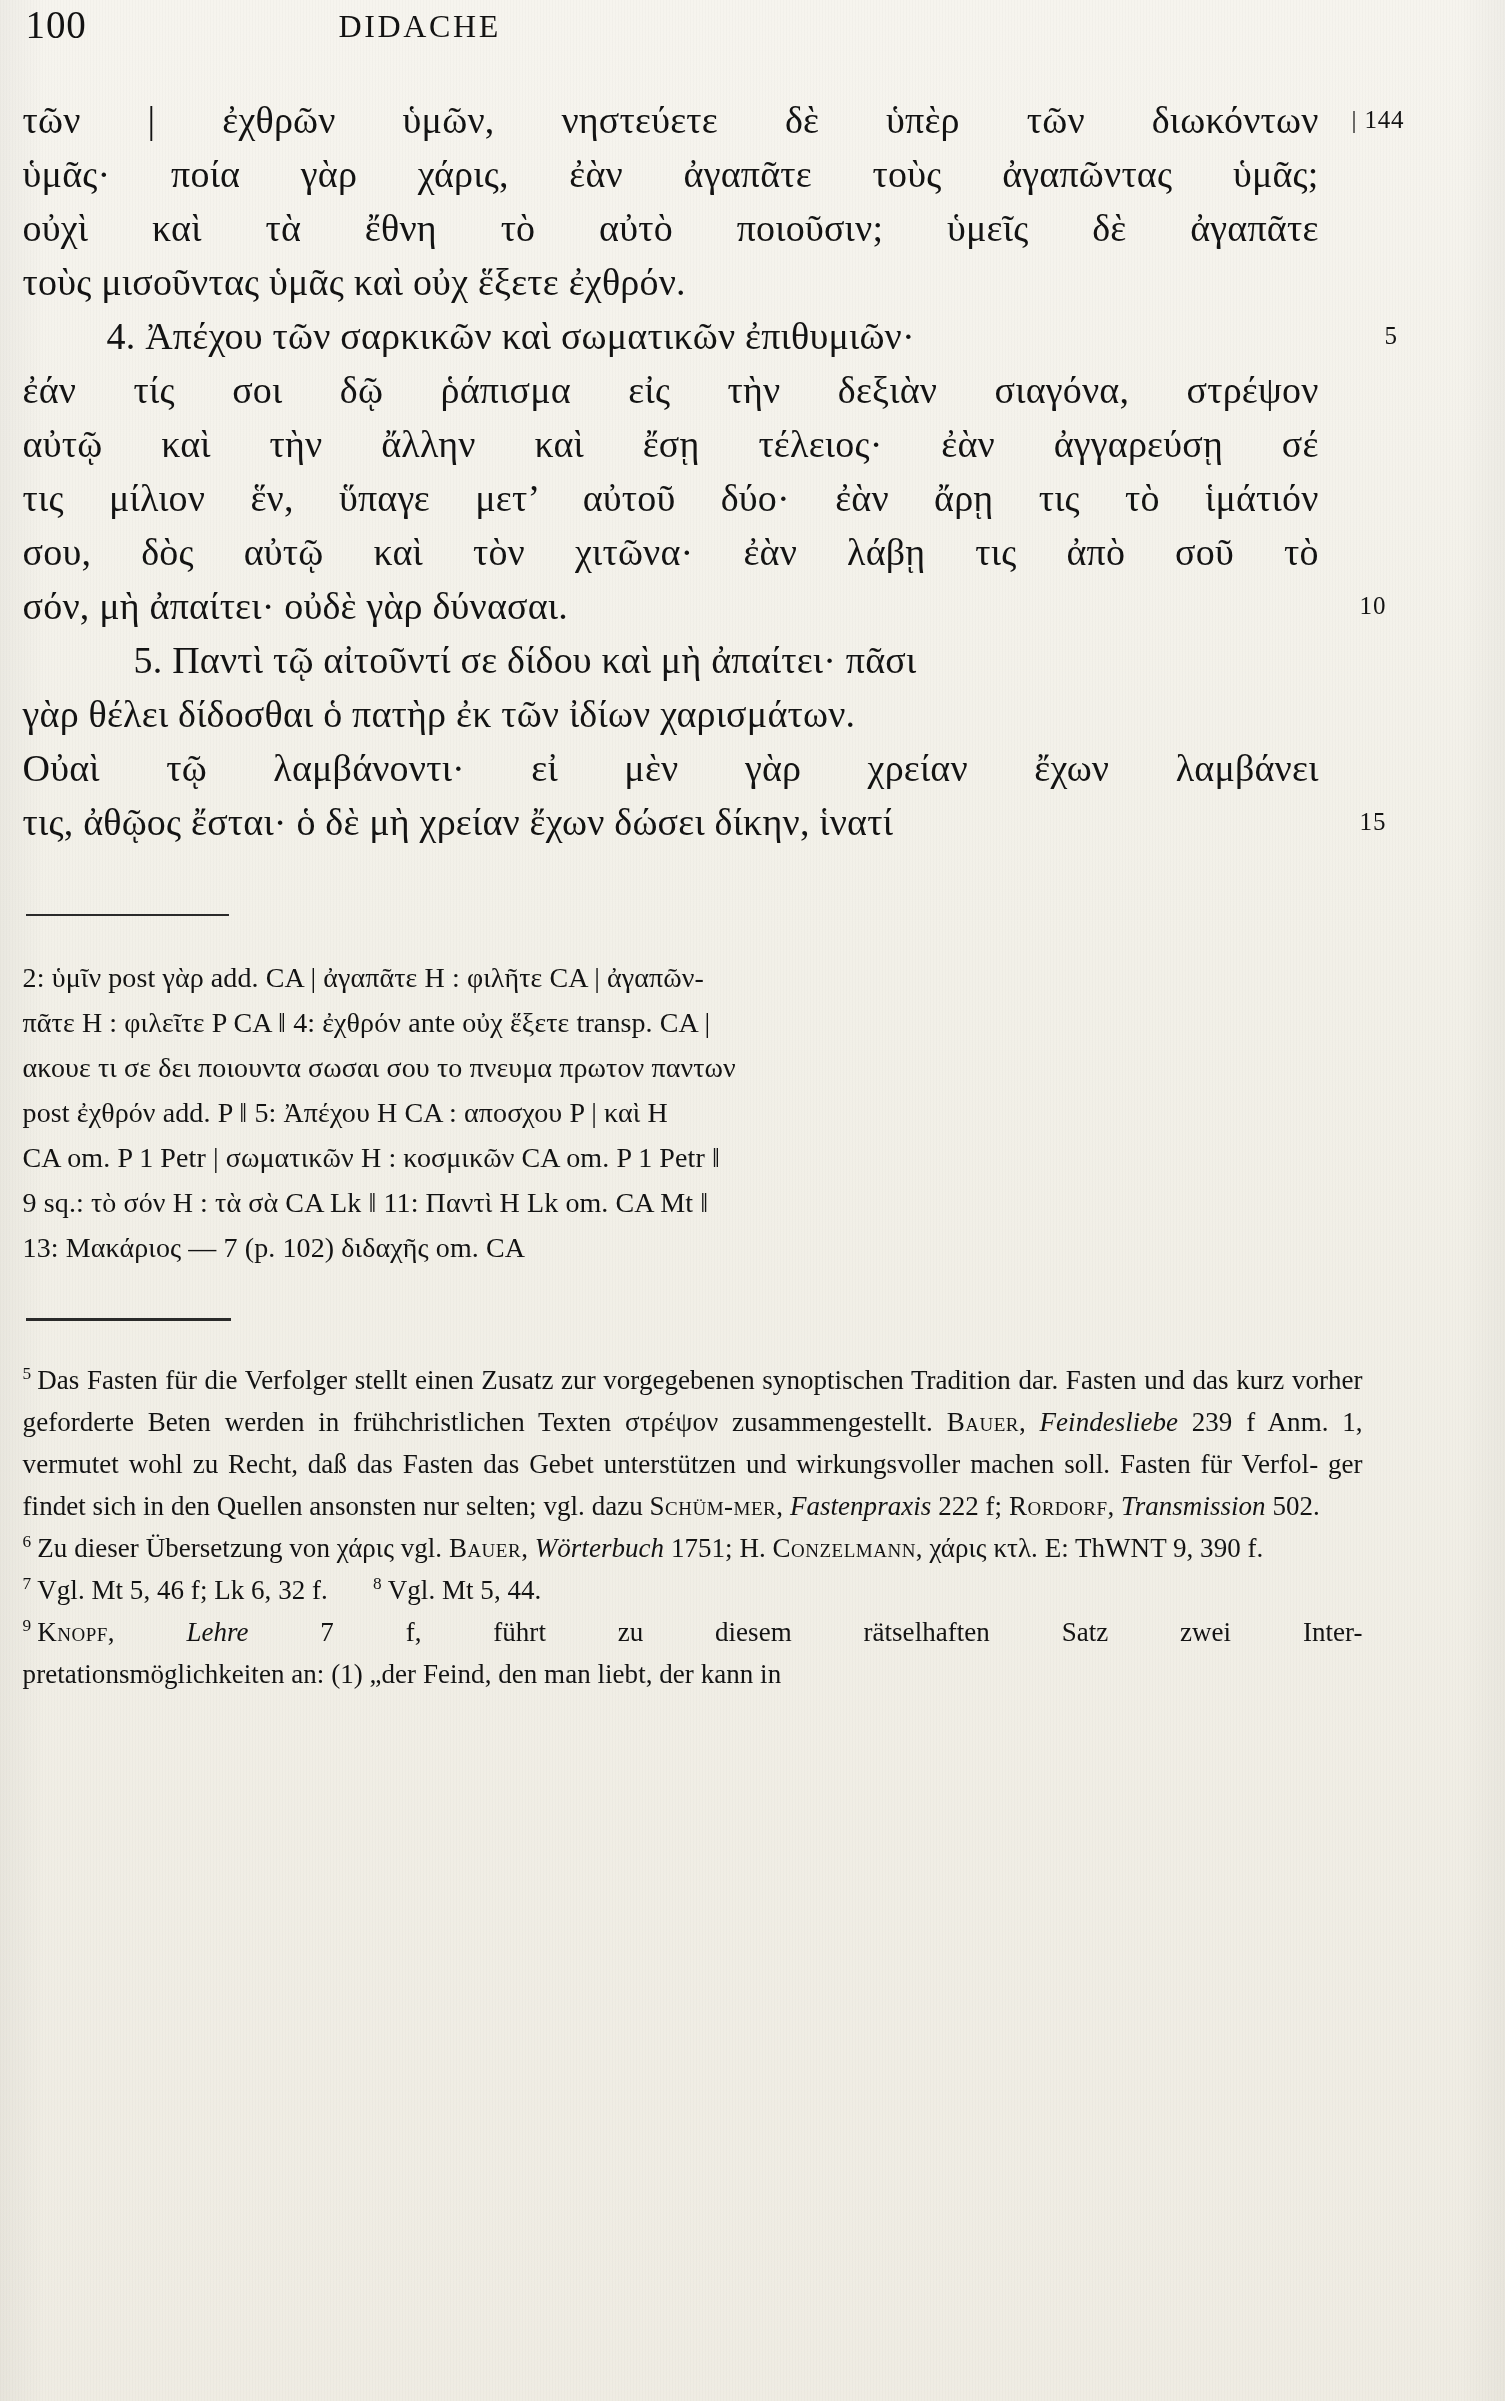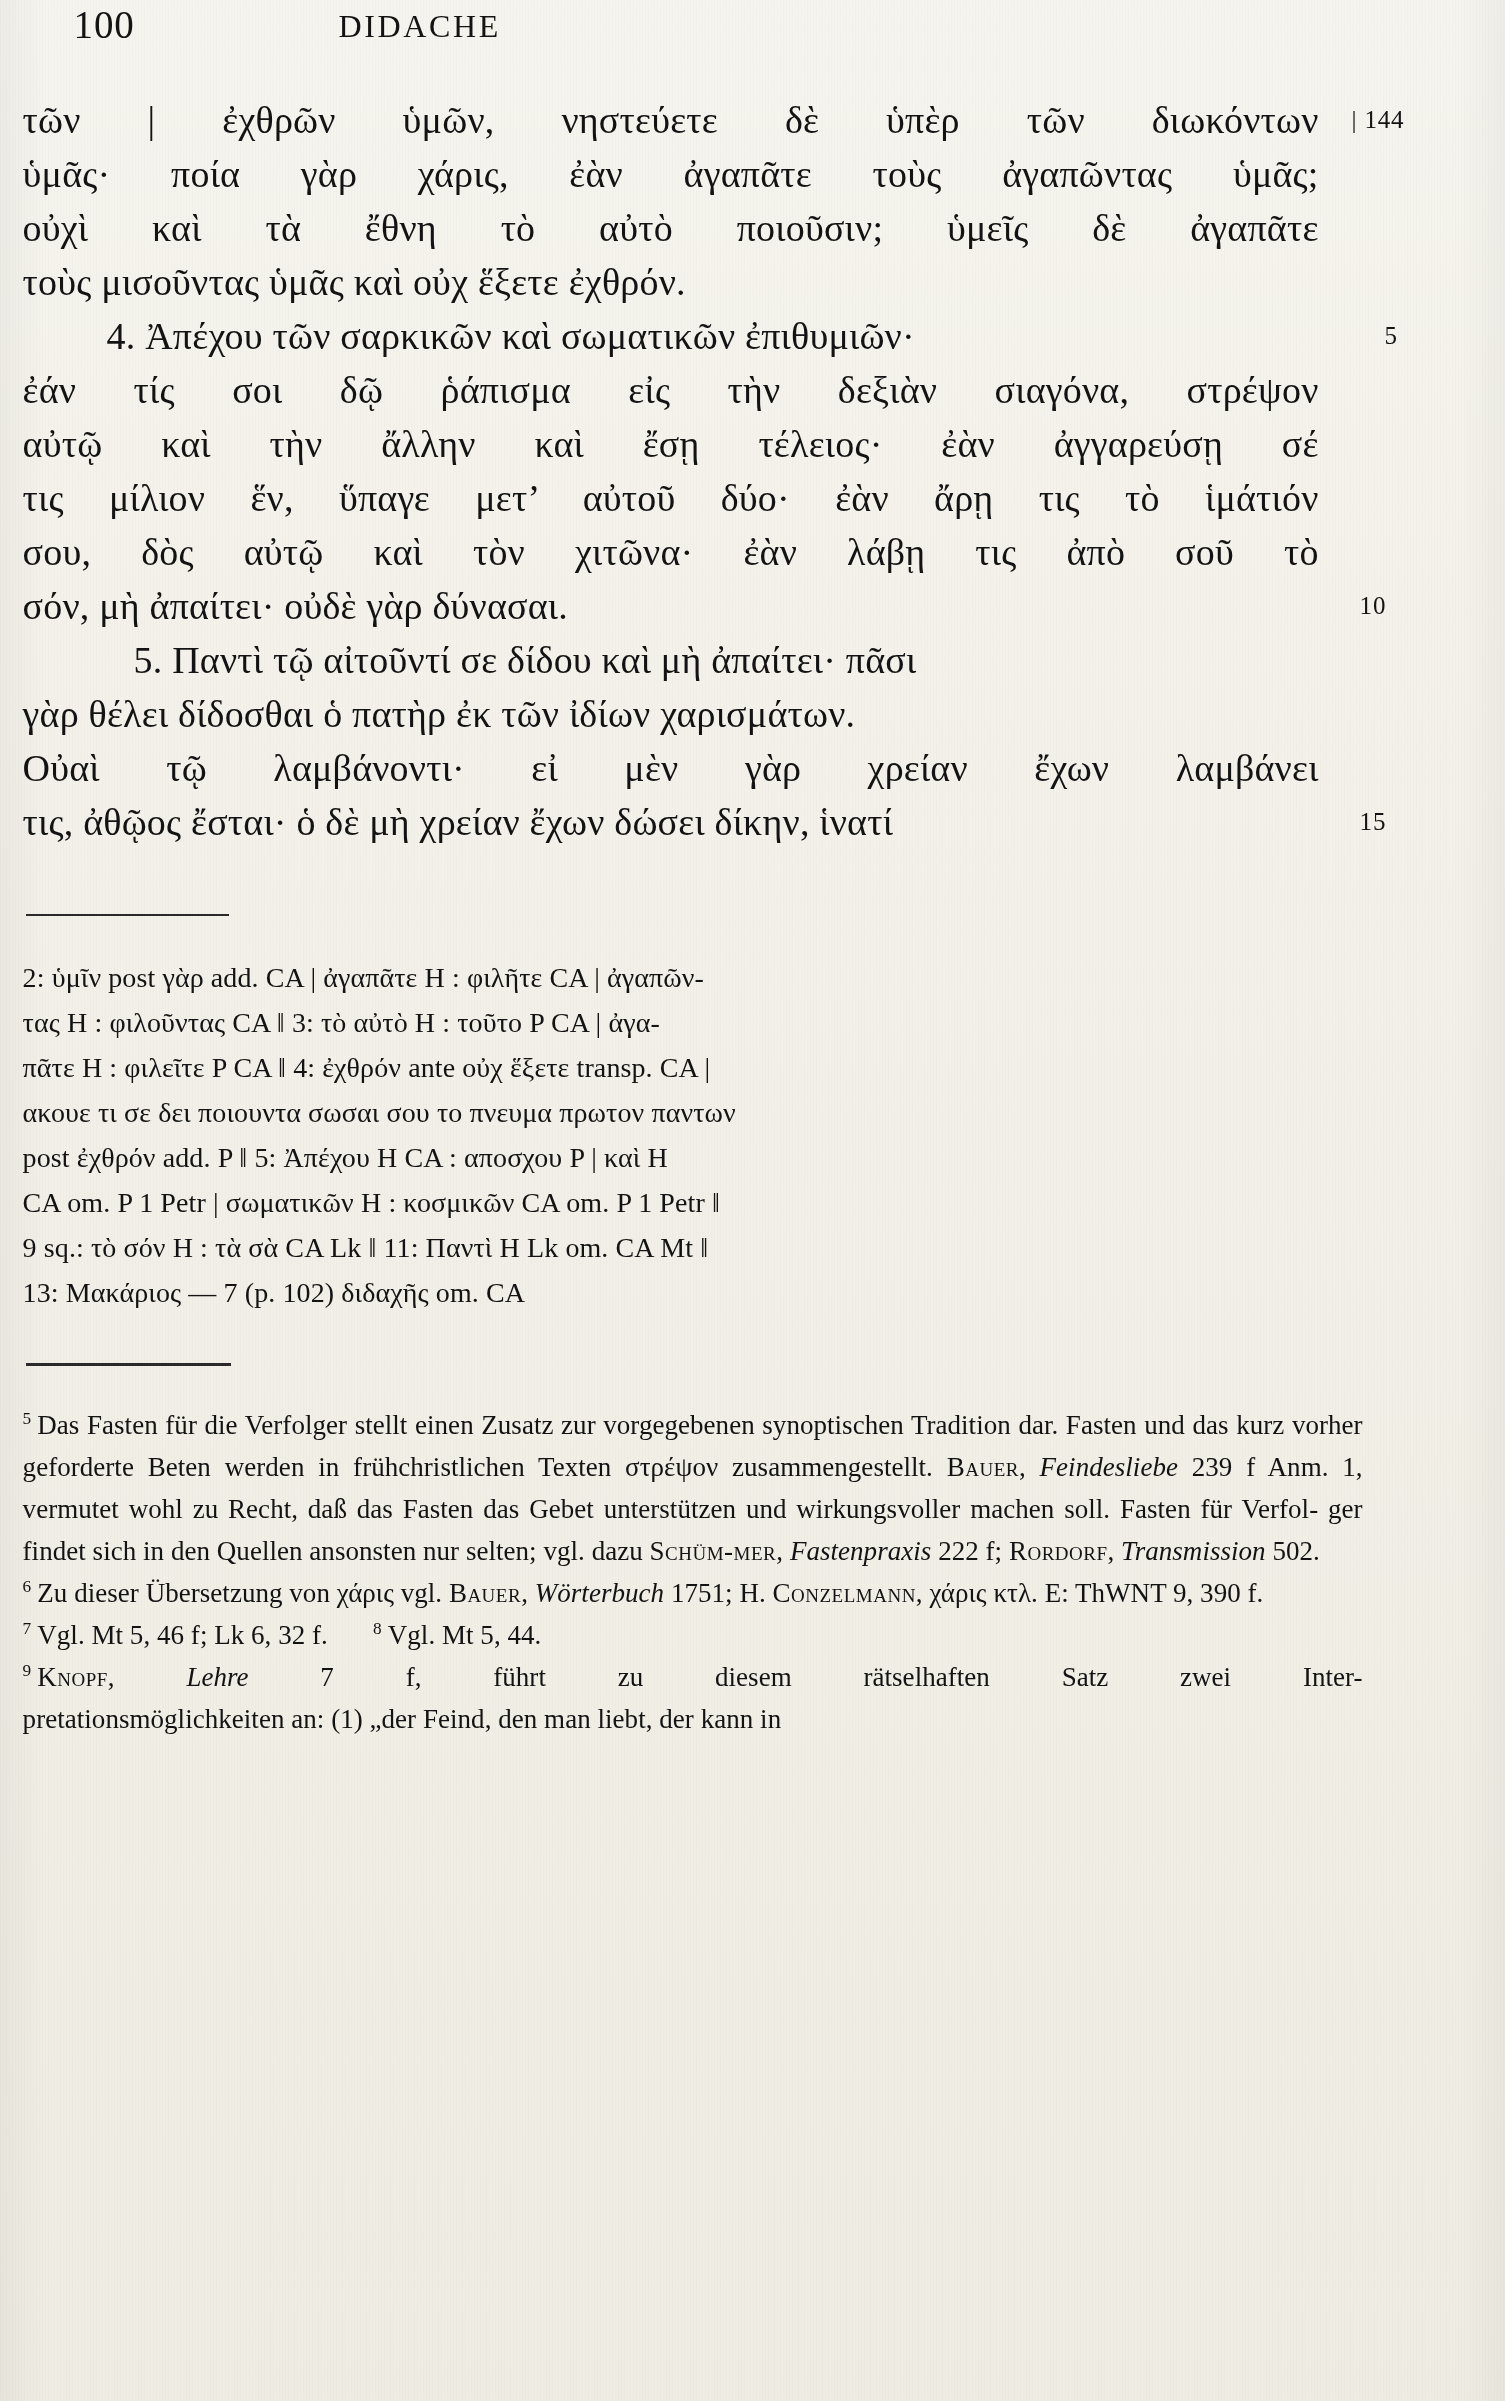--- a/index.html
+++ b/index.html
@@ -37,21 +37,20 @@
     position: relative;
     height: 68px;
   }
   .folio {
     position: absolute;
     left: 3px;
     top: 1.5px;
     font-size: 39px;
     letter-spacing: 0.8px;
     font-weight: 400;
-    margin-left: 48px;
   }
   .runtitle {
     position: absolute;
     left: 316px;
     top: 7.5px;
     font-size: 32px;
     letter-spacing: 2.6px;
   }
 
   
@@ -229,21 +228,20 @@
         <span class="gtext">τις, ἀθῷος ἔσται· ὁ δὲ μὴ χρείαν ἔχων δώσει δίκην, ἱνατί</span>
         <span class="marg num-wide">15</span>
       </div>
 
     </div>
 
     <div class="rule app"></div>
 
     <div class="app-block">
       <div class="app-line">2: ὑμῖν post γὰρ add. CA    |    ἀγαπᾶτε H : φιλῆτε CA    |    ἀγαπῶν-</div>
-      <div class="app-line">τας H : φιλοῦντας CA    ‖    3: τὸ αὐτὸ H : τοῦτο P CA    |    ἀγα-</div>
       <div class="app-line">πᾶτε H : φιλεῖτε P CA    ‖    4: ἐχθρόν ante οὐχ ἕξετε transp. CA    |</div>
       <div class="app-line">ακουε τι σε δει ποιουντα σωσαι σου το πνευμα πρωτον παντων</div>
       <div class="app-line">post ἐχθρόν add. P    ‖    5: Ἀπέχου H CA : αποσχου P    |    καὶ H</div>
       <div class="app-line">CA  om. P 1 Petr    |    σωματικῶν H : κοσμικῶν CA  om. P 1 Petr    ‖</div>
       <div class="app-line">9 sq.: τὸ σόν H : τὰ σὰ CA Lk    ‖    11: Παντὶ H Lk  om. CA Mt    ‖</div>
       <div class="app-line">13: Μακάριος — 7 (p. 102) διδαχῆς om. CA</div>
     </div>
 
     <div class="rule note"></div>
 

